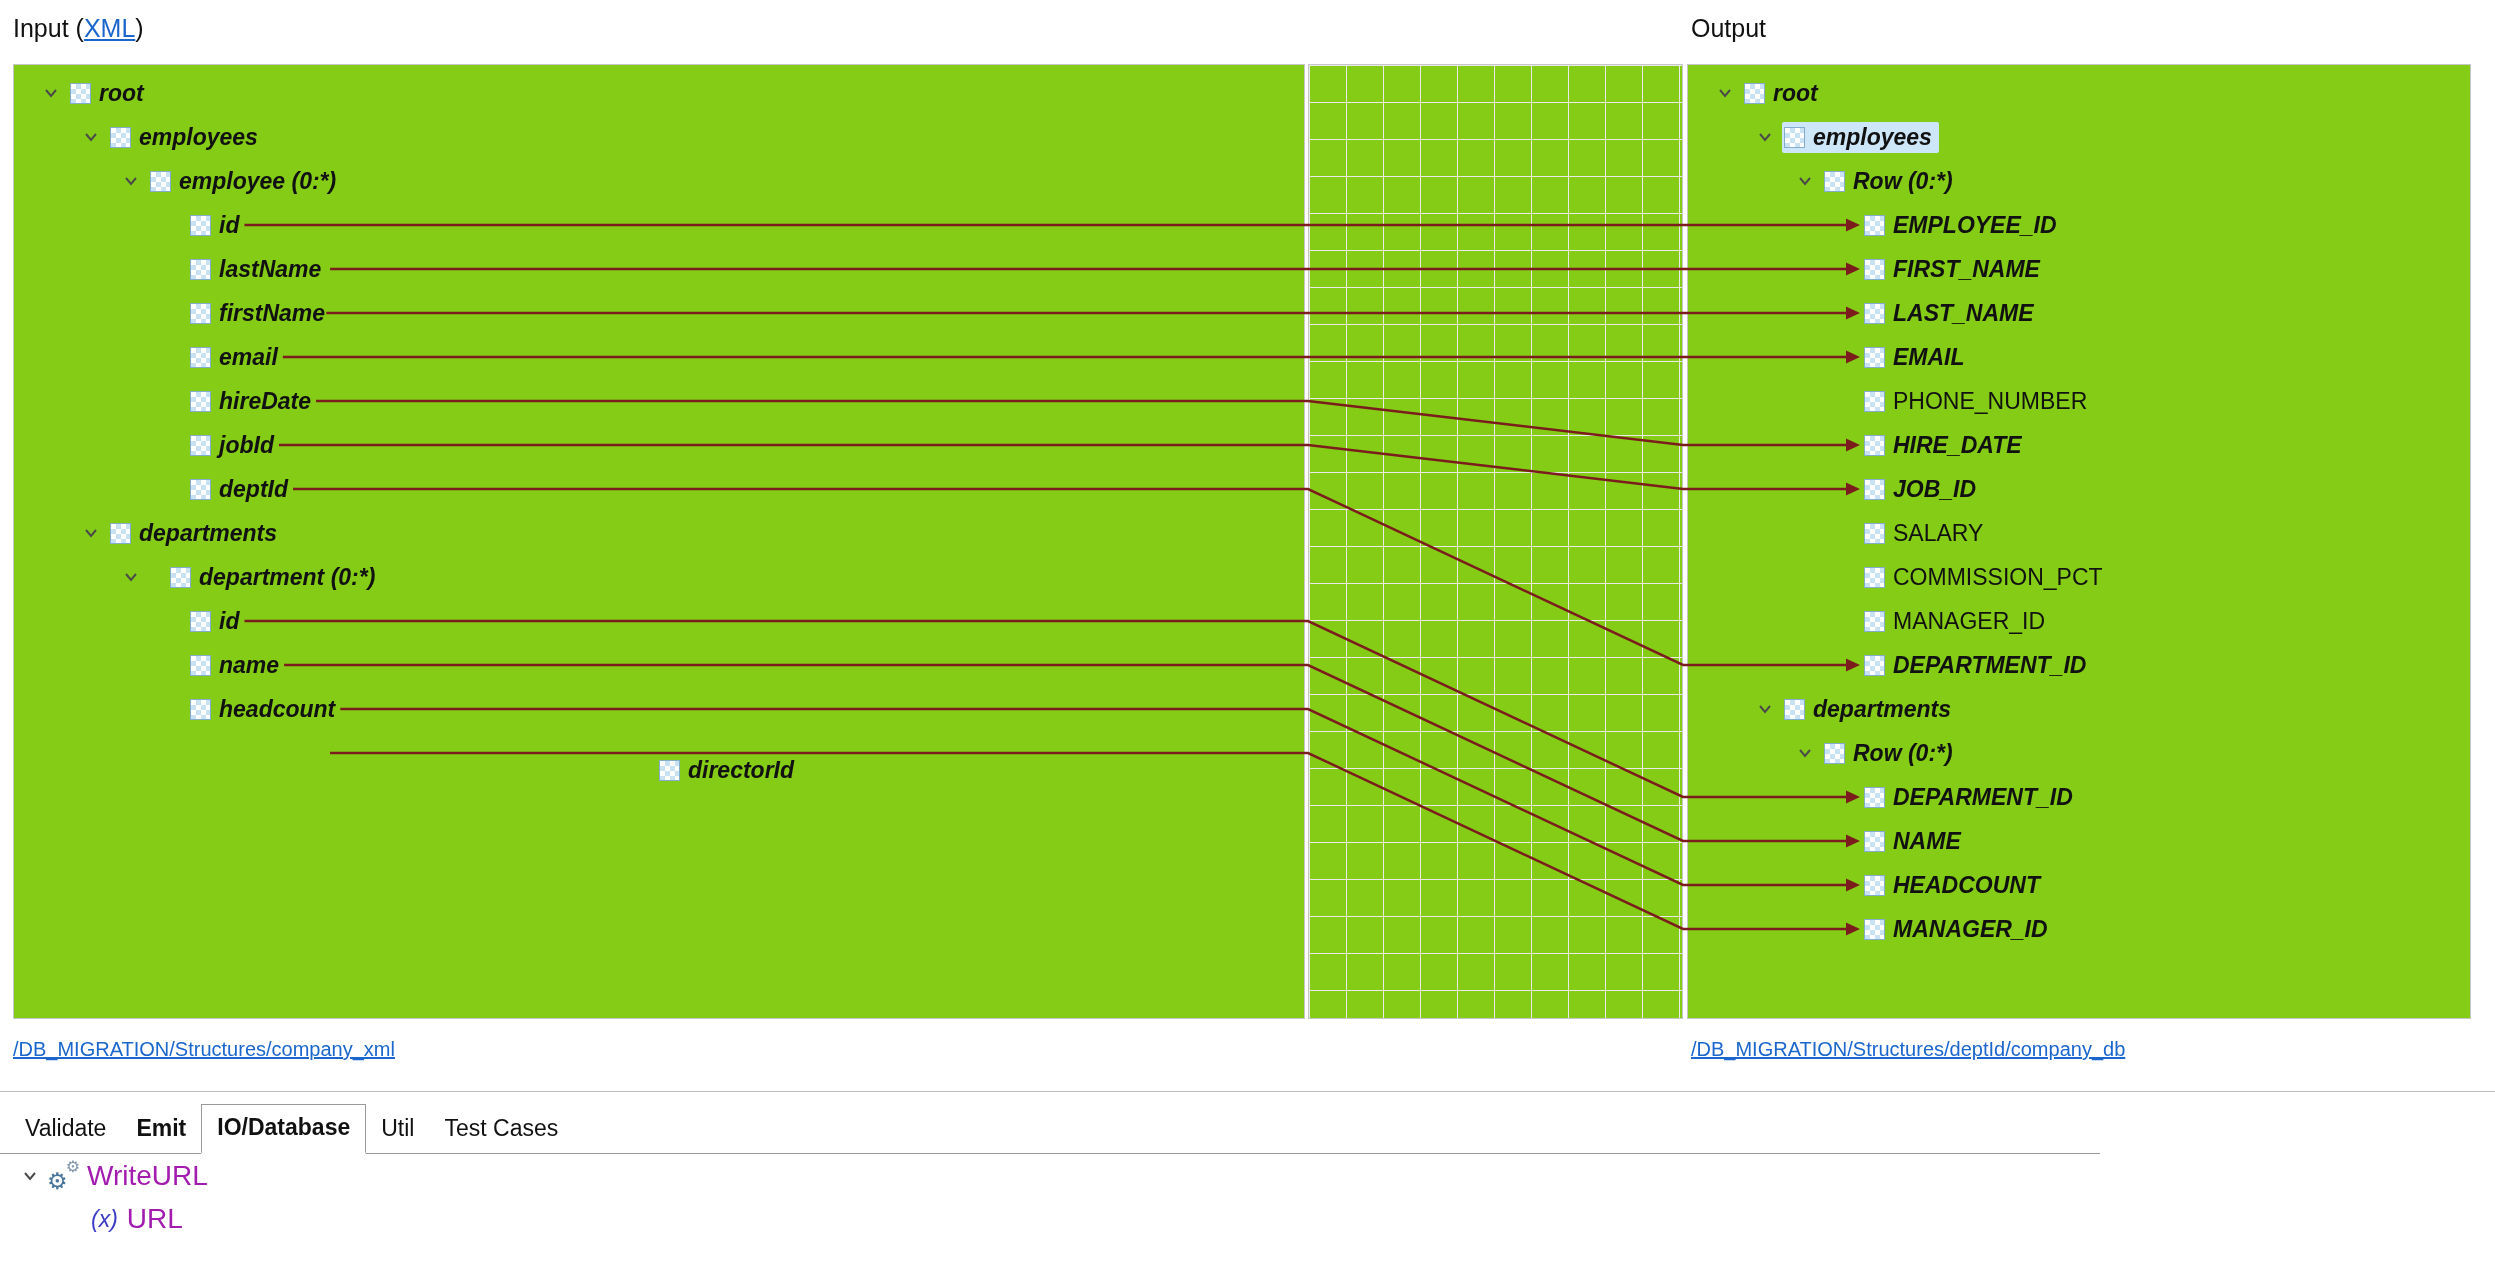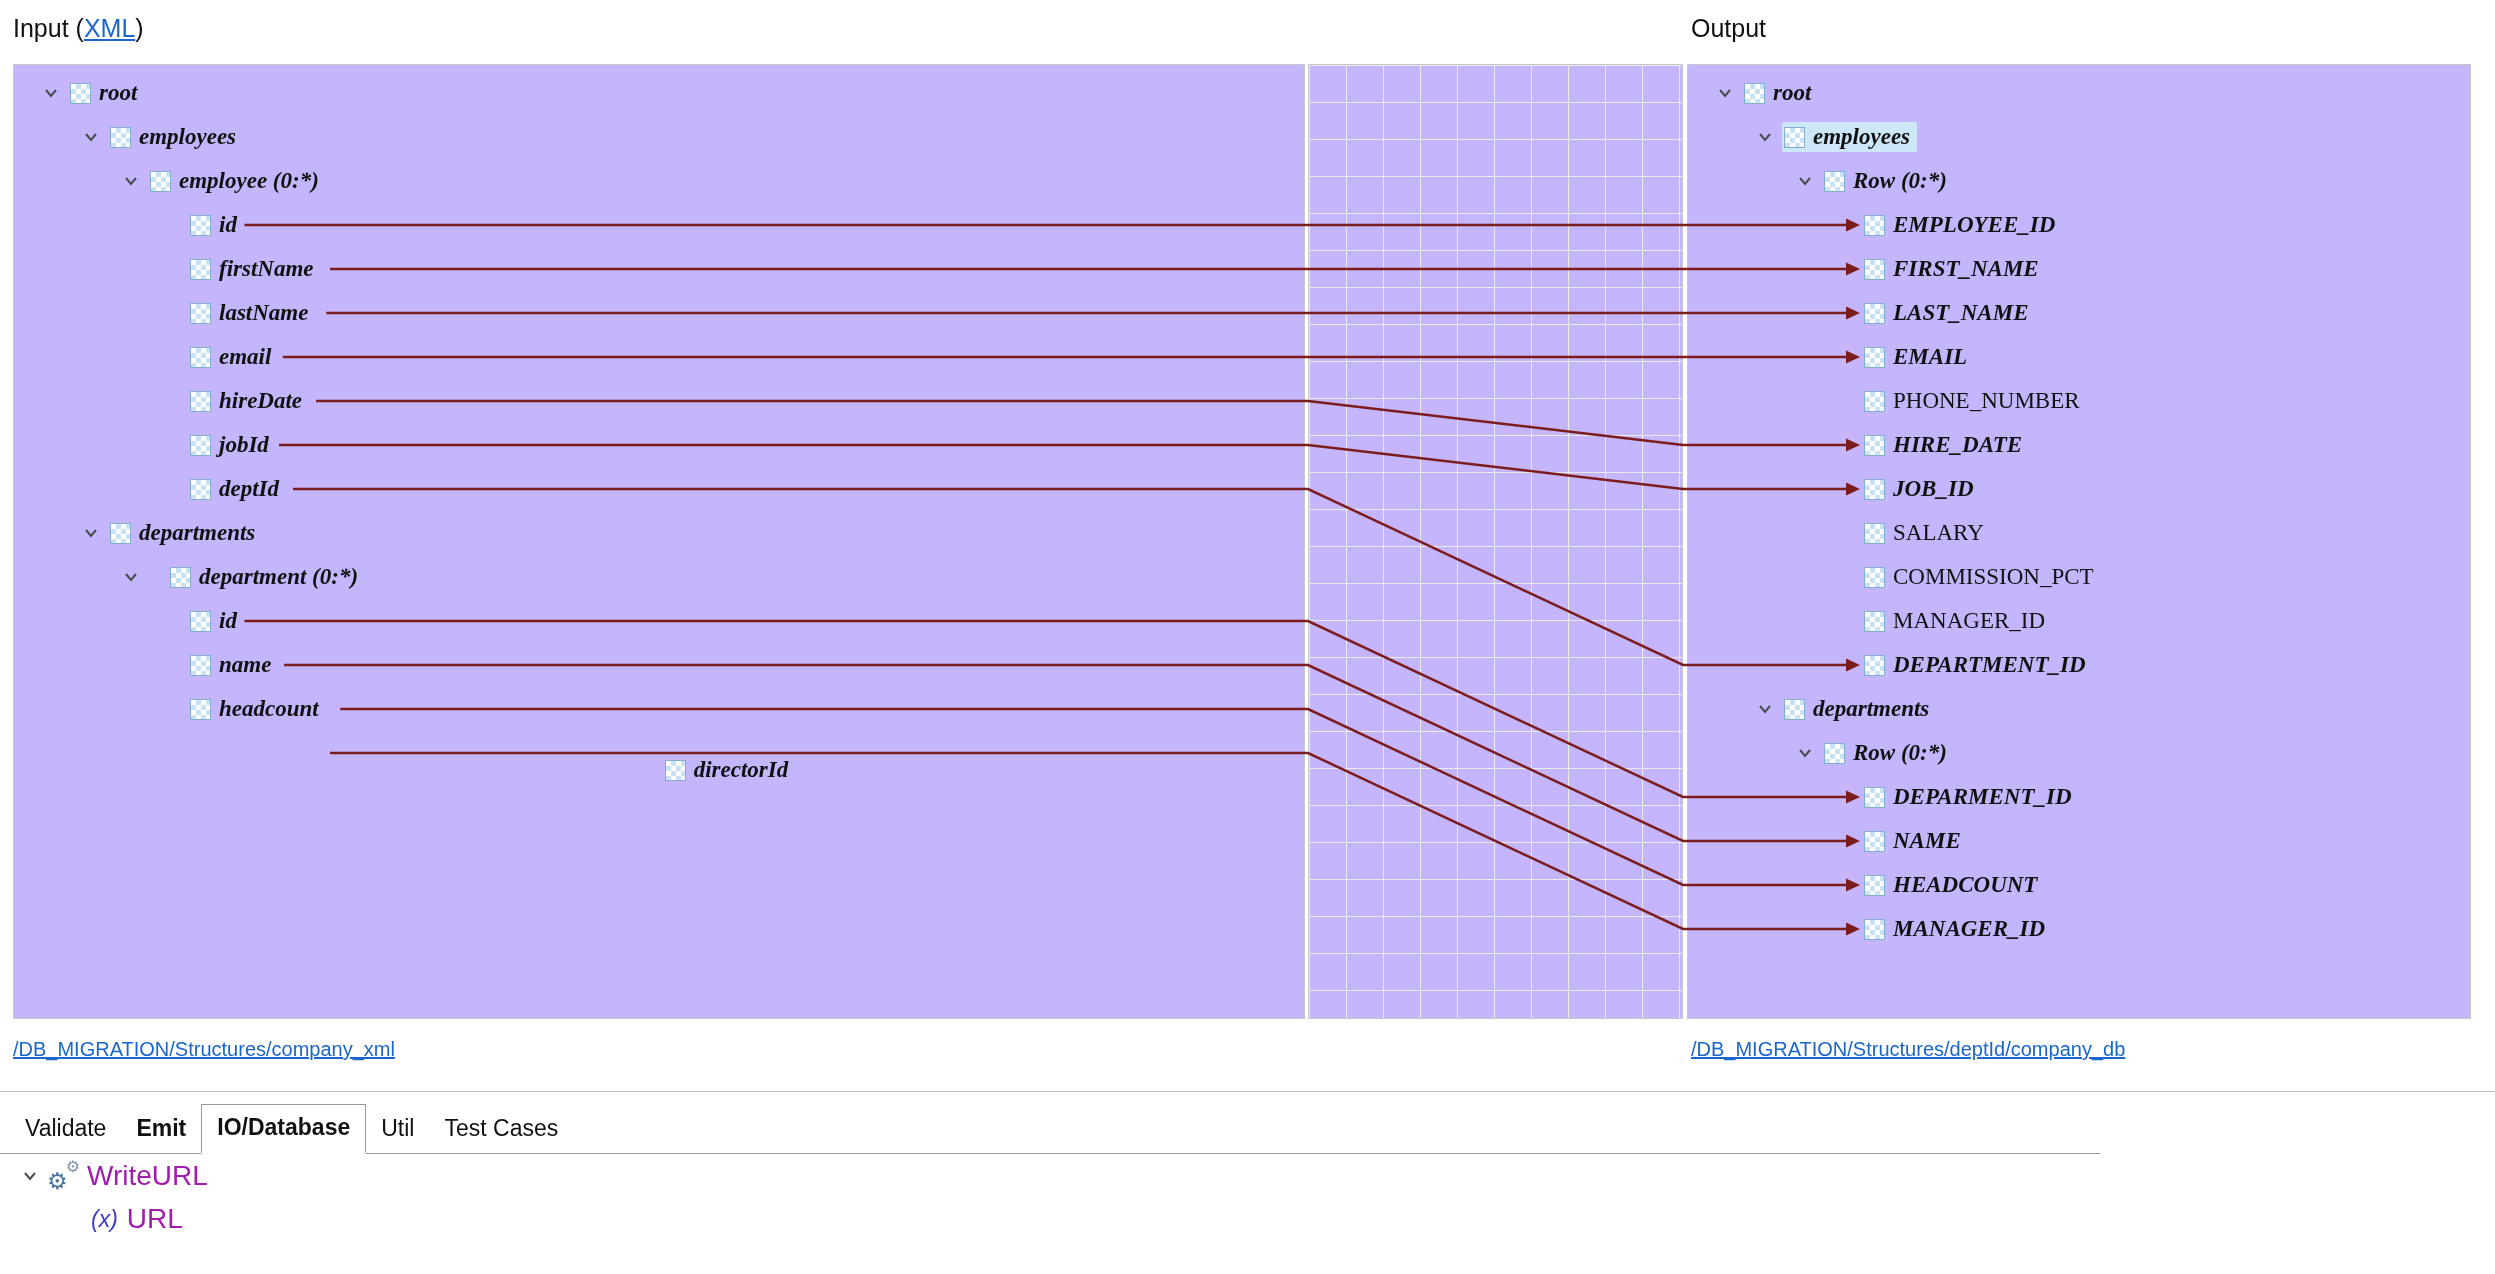--- a/index.html
+++ b/index.html
@@ -2,21 +2,21 @@
 <html><head>
 <meta charset="utf-8">
 <style>
   html,body{margin:0;padding:0;background:#fff;}
   body{width:2495px;height:1274px;font-family:"Liberation Sans",sans-serif;color:#111;overflow:hidden;}
   #app{position:relative;width:2495px;height:1274px;background:#fff;}
 
   .pane-header{position:absolute;top:14px;font-size:25px;color:#111;white-space:nowrap;}
   .link{color:#1a66cc;text-decoration:underline;cursor:pointer;}
 
-  .panel{position:absolute;top:64px;height:955px;background:#c4b5fd;border:1px solid #c6c6c6;box-sizing:border-box;padding-top:6px;overflow:hidden;font-family:Liberation Serif, serif;}
+  .panel{position:absolute;top:64px;height:955px;background:#84cc16;border:1px solid #c6c6c6;box-sizing:border-box;padding-top:6px;overflow:hidden;}
   #left-panel{left:13px;width:1292px;}
   #mid-canvas{left:1308px;width:375px;padding:0;
     background-image:linear-gradient(to right,#eaeaea 1px,transparent 1px),
                      linear-gradient(to bottom,#eaeaea 1px,transparent 1px);
     background-size:37px 37px;}
   #right-panel{left:1687px;width:784px;}
 
   .tree-row{height:44px;display:flex;align-items:center;}
   .chev{width:34px;height:24px;display:inline-flex;align-items:center;justify-content:center;flex:none;}
   .nodewrap{display:inline-flex;align-items:center;padding:2px 7px 2px 2px;border-radius:2px;}
@@ -96,28 +96,28 @@
         <span class="chev"></span>
         <span class="nodewrap">
           <span class="elem-icon"></span>
           <span class="tree-label">id</span>
         </span>
       </div>
       <div class="tree-row" style="padding-left: 140px;">
         <span class="chev"></span>
         <span class="nodewrap">
           <span class="elem-icon"></span>
+          <span class="tree-label">lastName</span>
+        </span>
+      </div>
+      <div class="tree-row" style="padding-left: 140px;">
+        <span class="chev"></span>
+        <span class="nodewrap">
+          <span class="elem-icon"></span>
           <span class="tree-label">firstName</span>
-        </span>
-      </div>
-      <div class="tree-row" style="padding-left: 140px;">
-        <span class="chev"></span>
-        <span class="nodewrap">
-          <span class="elem-icon"></span>
-          <span class="tree-label">lastName</span>
         </span>
       </div>
       <div class="tree-row" style="padding-left: 140px;">
         <span class="chev"></span>
         <span class="nodewrap">
           <span class="elem-icon"></span>
           <span class="tree-label">email</span>
         </span>
       </div>
       <div class="tree-row" style="padding-left: 140px;">

